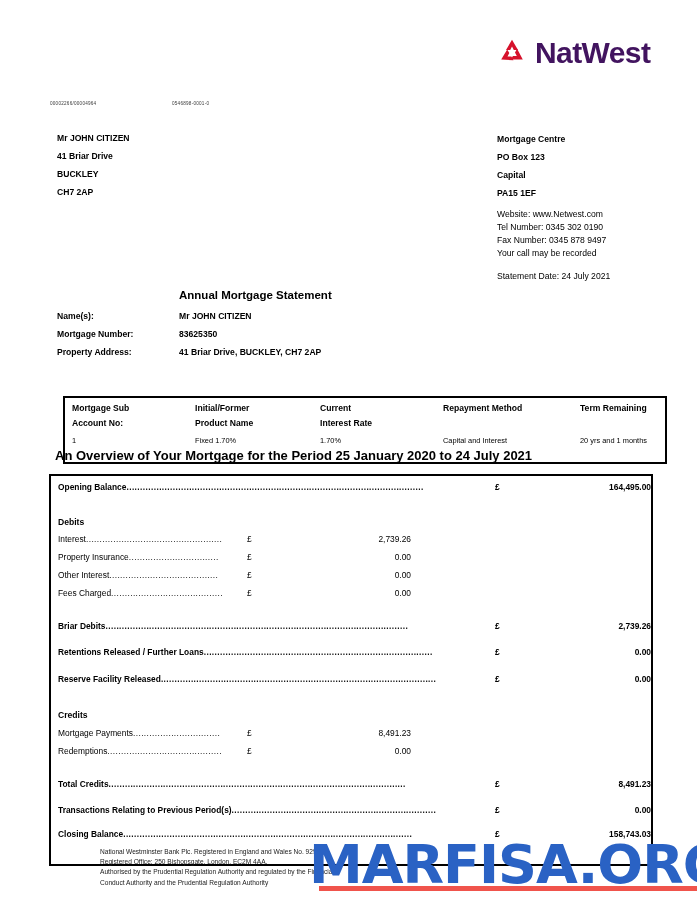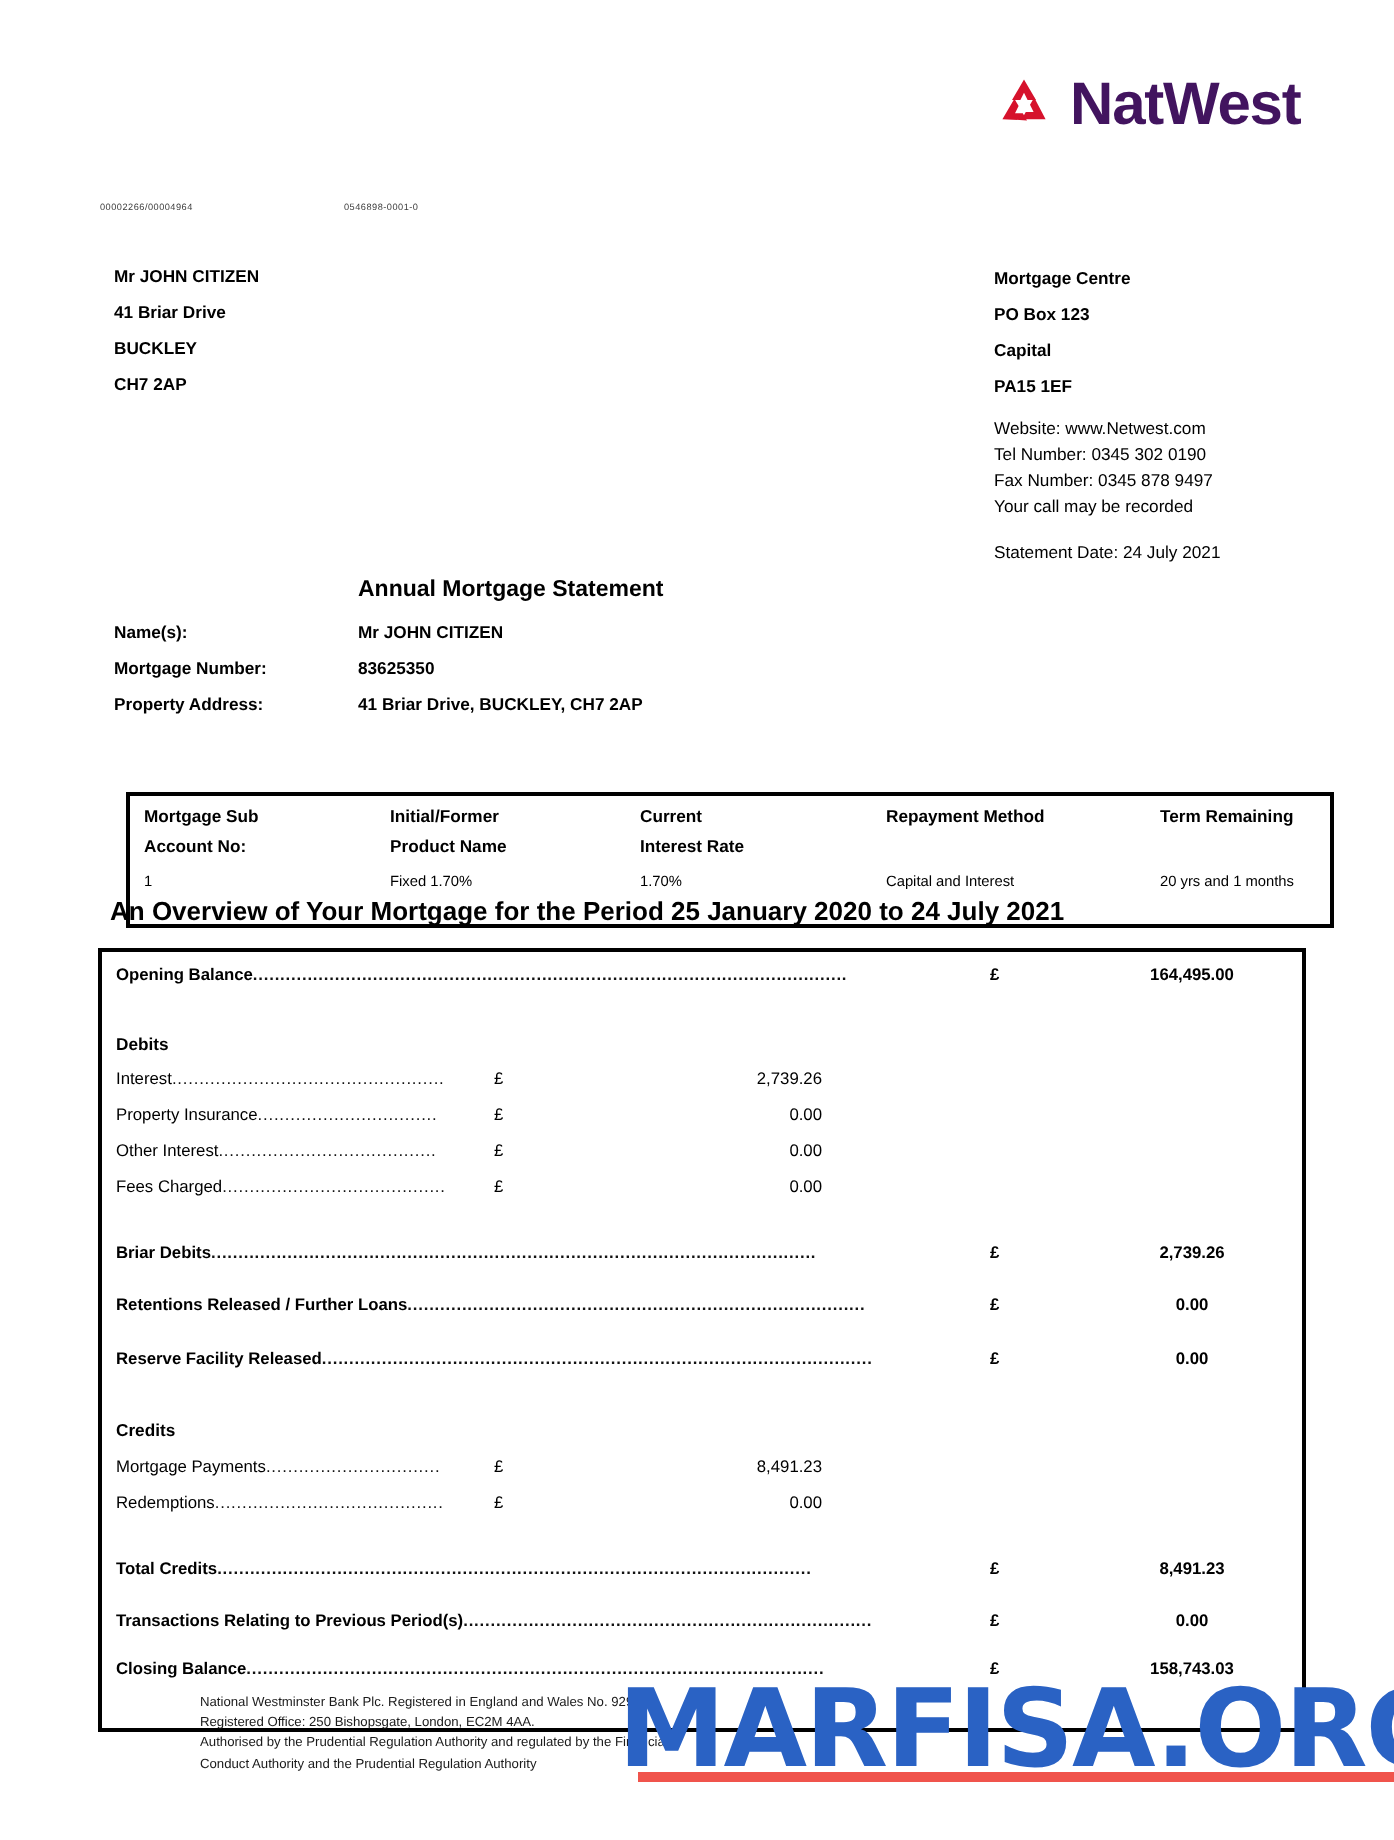--- a/index.html
+++ b/index.html
@@ -177,21 +177,21 @@
     left: 444px;
     top: 0;
     font-size: 8.4px;
     font-weight: bold;
   }
   .amt-outer {
     position: absolute;
     left: 490px;
     top: 0;
     width: 110px;
-    text-align: center;
+    text-align: right;
     font-size: 8.4px;
     font-weight: bold;
   }
 
   
   #footer {
     position: absolute;
     left: 100px;
     top: 847px;
     font-size: 6.6px;

